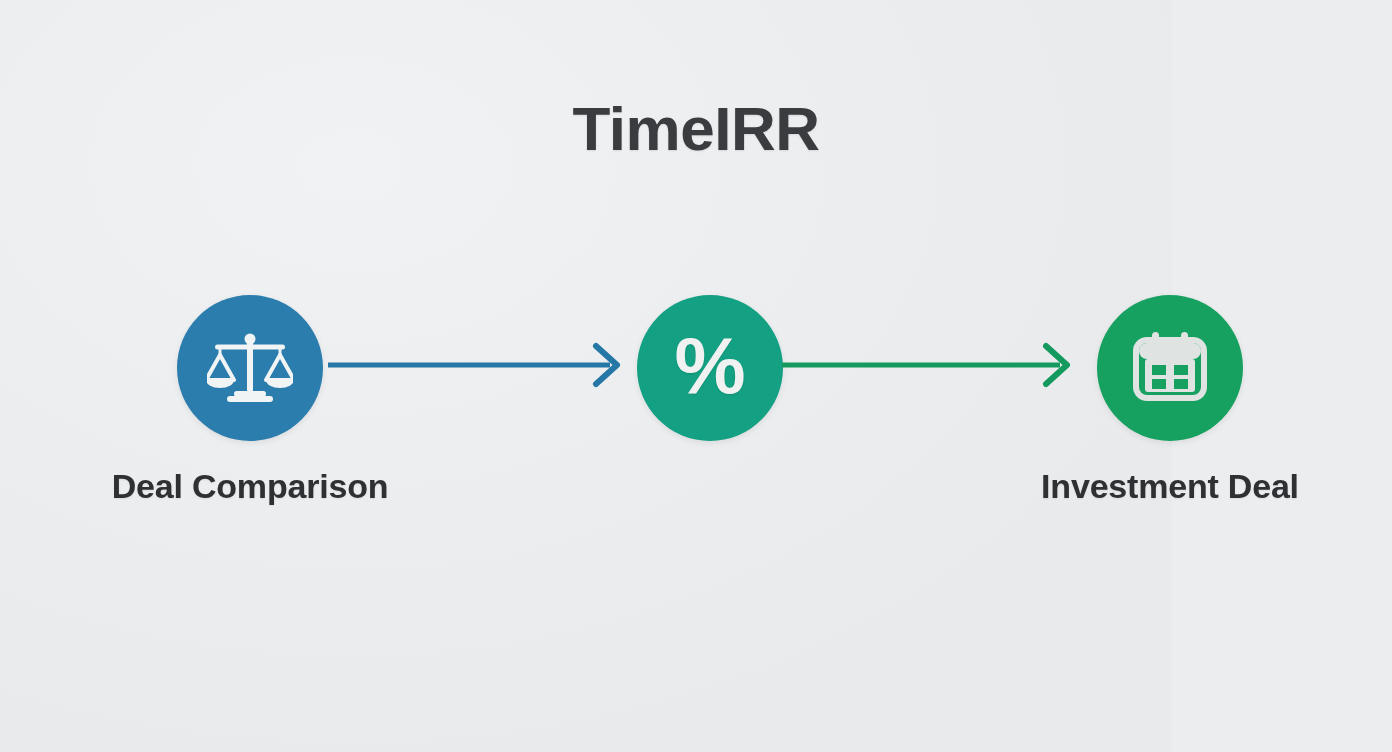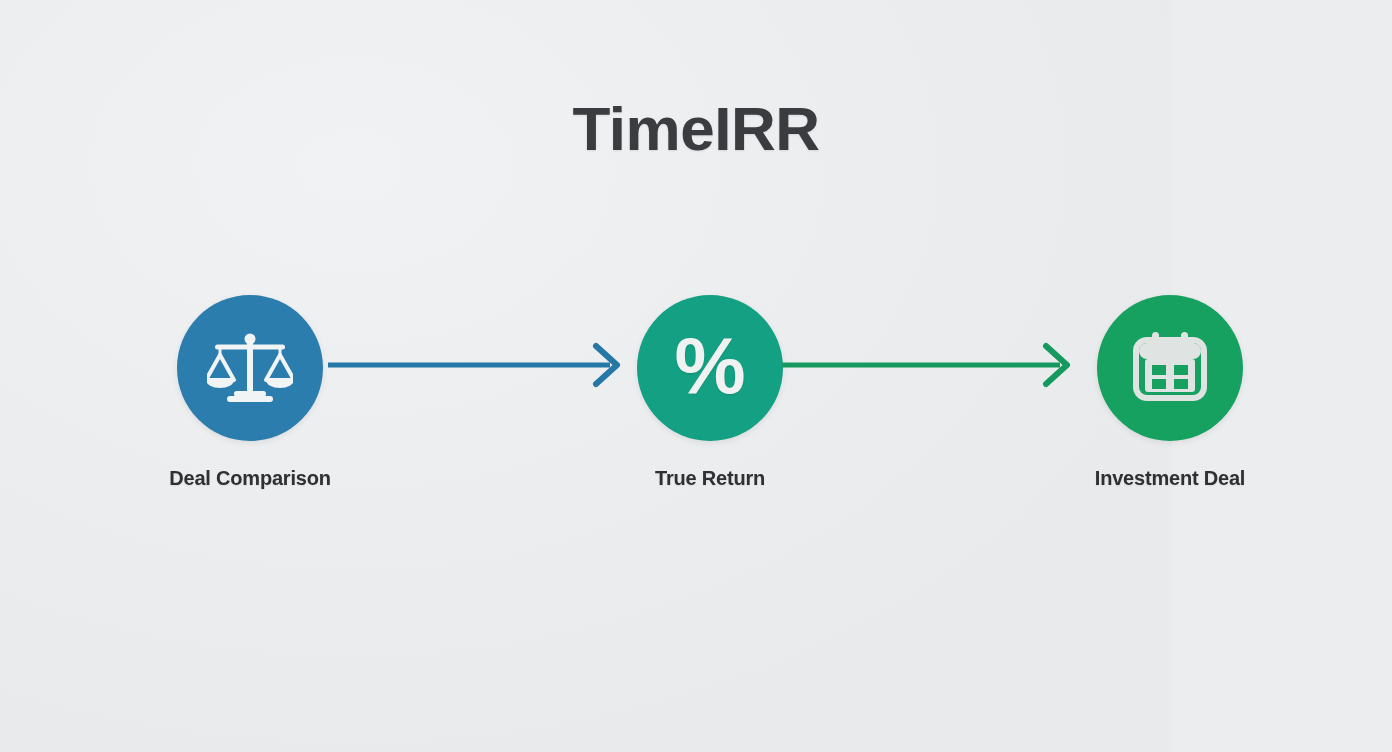--- a/index.html
+++ b/index.html
@@ -53,21 +53,21 @@
     height: 146px;
     margin: 15px auto 0 auto;
     border-radius: 50%;
     display: flex;
     align-items: center;
     justify-content: center;
     box-shadow: 0 2px 6px rgba(0,0,0,0.08);
   }
   .node-label {
     margin-top: 26px;
-    font-size: 20px;
+    font-size: 34px;
     font-weight: bold;
     color: #2e3033;
     letter-spacing: -0.2px;
     text-shadow: 0 1px 2px rgba(0,0,0,0.08);
     text-align: center;
   }
   
   #node-0 { left: 105px; }
   #node-1 { left: 565px; }
   #node-2 { left: 1025px; }
@@ -137,21 +137,20 @@
       <svg width="300" height="70" viewBox="0 0 300 70" aria-hidden="true">
         <line x1="0" y1="35" x2="282" y2="35" stroke="#2577a6" stroke-width="5"></line>
         <polyline points="268,16 289,35 268,54" fill="none" stroke="#2577a6" stroke-width="6" stroke-linecap="round" stroke-linejoin="round"></polyline>
       </svg>
     </div>
 
     <div class="node" id="node-1">
       <div class="node-circle" style="background:#13a083;">
         <span class="pct-glyph">%</span>
       </div>
-      <div class="node-label">True Return</div>
     </div>
 
     <div class="connector" id="connector-1">
       <svg width="296" height="70" viewBox="0 0 296 70" aria-hidden="true">
         <line x1="0" y1="35" x2="278" y2="35" stroke="#149a5f" stroke-width="5"></line>
         <polyline points="264,16 285,35 264,54" fill="none" stroke="#149a5f" stroke-width="6" stroke-linecap="round" stroke-linejoin="round"></polyline>
       </svg>
     </div>
 
     <div class="node" id="node-2">

